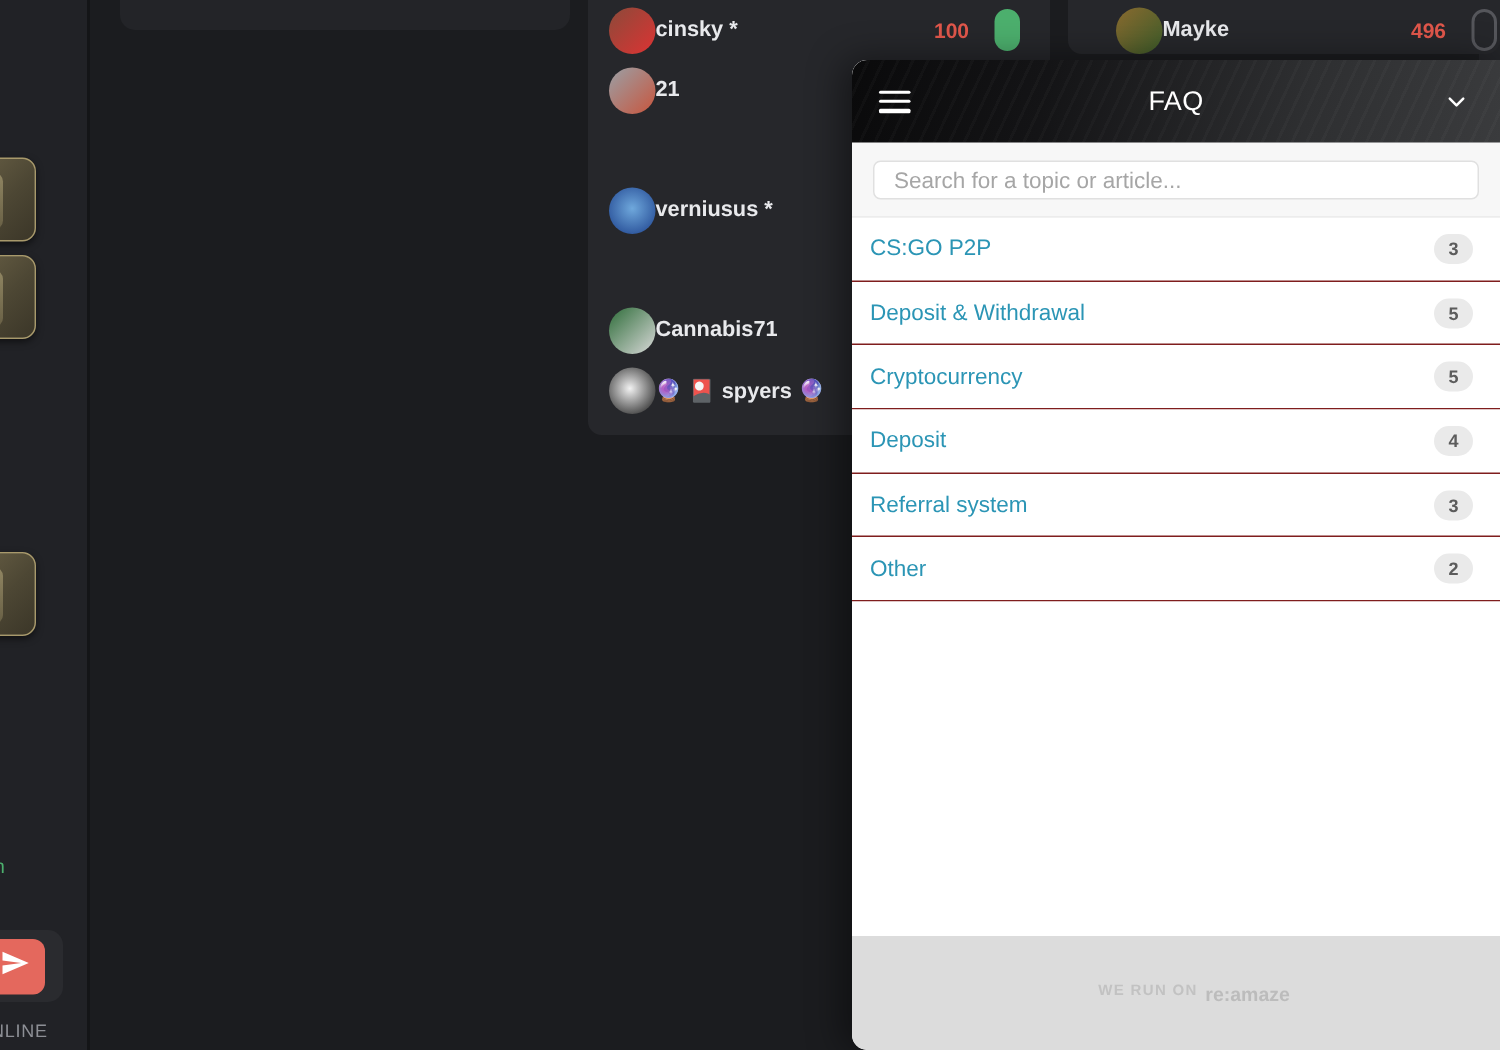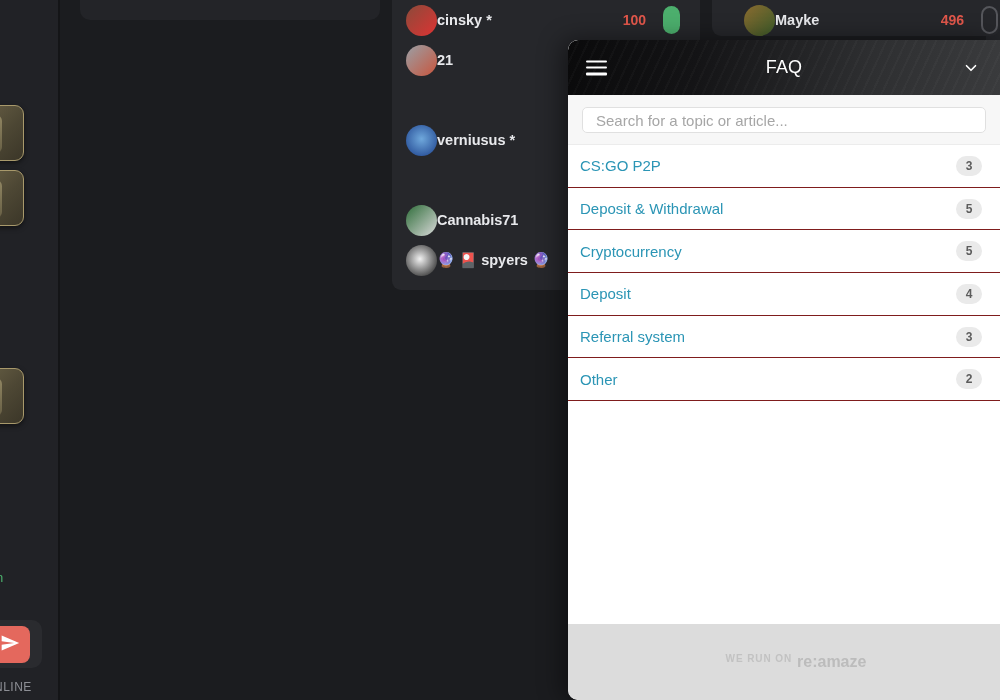--- a/index.html
+++ b/index.html
@@ -205,21 +205,21 @@
     background: #dcdcdc;
     display: flex; flex-direction: column; align-items: center;
     justify-content: center; gap: 9px;
     border-radius: 0 0 0 10px;
   }
   .brand-line {
     font-size: 10px; letter-spacing: .9px;
     display: flex; align-items: flex-start; gap: 5px; margin-left: 24px;
   }
   .brand-run { color: #c2c2c2; font-weight: 700; }
-  .brand-name { color: #bcbcbc; font-weight: 700; font-size: 16px; letter-spacing: 0; }
+  .brand-name { color: #bcbcbc; font-weight: 700; font-size: 13px; letter-spacing: 0; }
   .new-ticket-btn {
     background: linear-gradient(135deg, #3c3d3f 0%, #222325 45%, #313234 100%);
     color: #fff; border: none;
     border-radius: 19px;
     padding: 10px 26px;
     font-size: 15px;
     font-family: "Liberation Sans", sans-serif;
     cursor: pointer;
     box-shadow: 0 1px 3px rgba(0,0,0,.35);
   }

